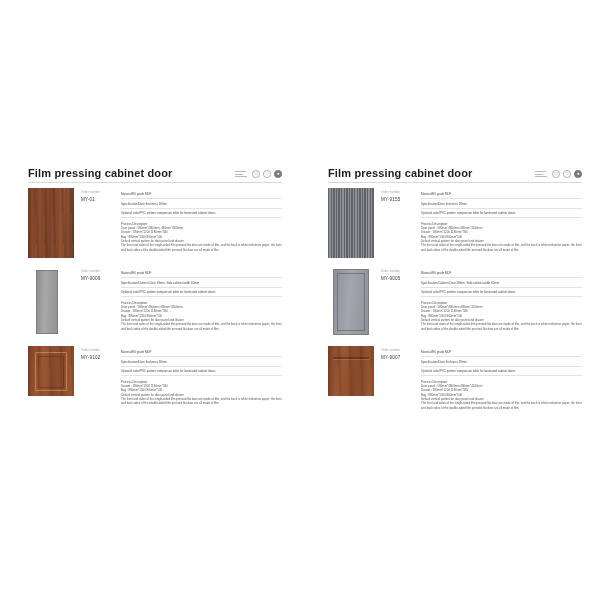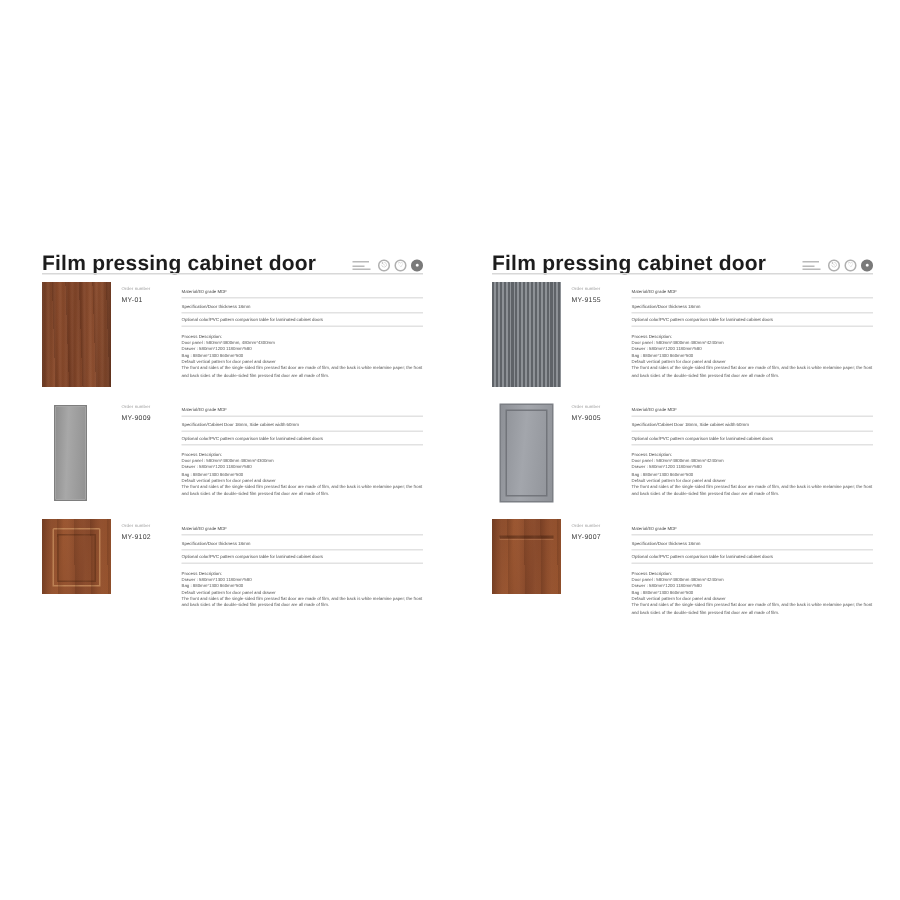--- a/index.html
+++ b/index.html
@@ -12,21 +12,21 @@
   }
   .spread{display:flex;width:600px;height:600px;}
   .page{width:300px;height:600px;position:relative;background:#fff;box-sizing:border-box;}
 
   
   .page-header{
     position:absolute;left:28px;right:18px;top:168px;
     display:flex;align-items:flex-end;justify-content:space-between;
   }
   .page-title{
-    font-size:14px;font-weight:bold;letter-spacing:.15px;
+    font-size:11px;font-weight:bold;letter-spacing:.15px;
     color:#1d1d1d;line-height:1;white-space:nowrap;
   }
   .header-tools{display:flex;align-items:center;gap:3.5px;padding-bottom:1px;}
   .brandmark{display:flex;flex-direction:column;gap:1.3px;margin-right:2px;}
   .brandmark i{display:block;height:1px;background:#b9b9b9;}
   .brandmark i:nth-child(1){width:11px;}
   .brandmark i:nth-child(2){width:8px;}
   .brandmark i:nth-child(3){width:12px;}
   .hicon{
     width:7.6px;height:7.6px;border-radius:50%;

